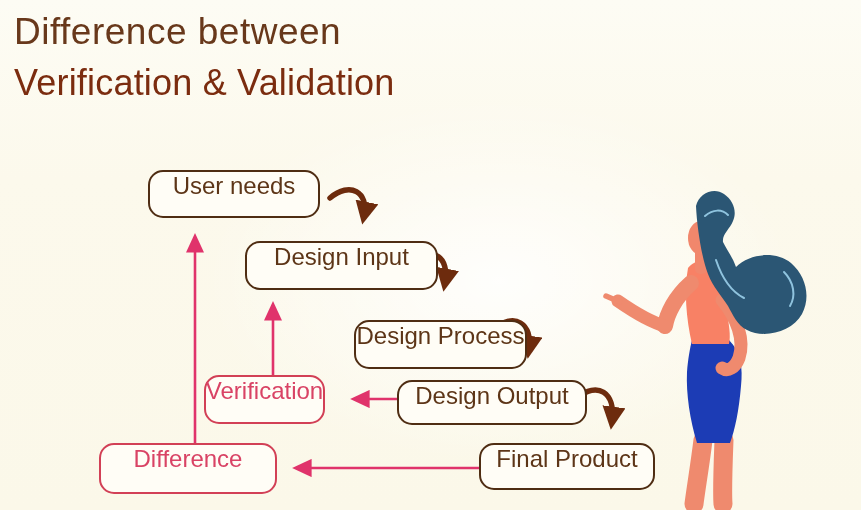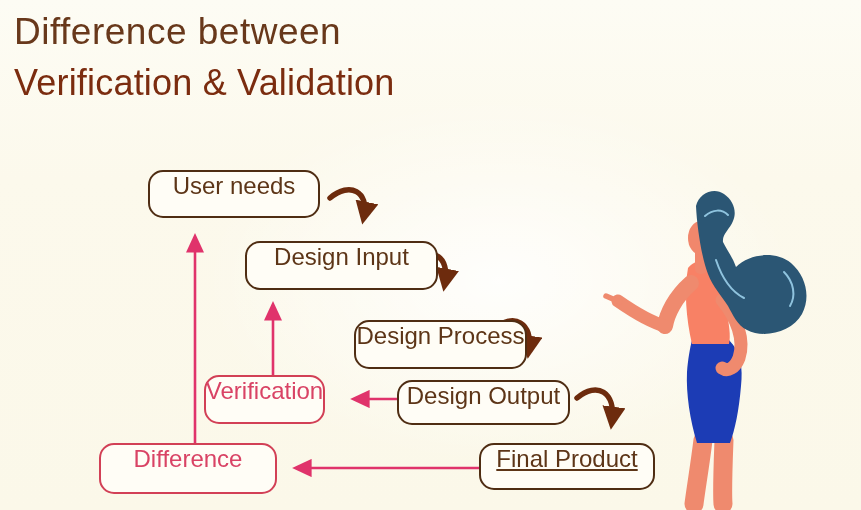--- a/index.html
+++ b/index.html
@@ -97,24 +97,24 @@
 
 <div class="node brown" style="left:148px;top:170px;width:172px;height:48px;">
   <span>User needs</span>
 </div>
 <div class="node brown" style="left:245px;top:241px;width:193px;height:49px;">
   <span>Design Input</span>
 </div>
 <div class="node brown" style="left:314px;top:320px;width:173px;height:49px;margin-left:40px;">
   <span>Design Process</span>
 </div>
-<div class="node brown" style="left:397px;top:380px;width:173px;height:45px;">
+<div class="node brown" style="left:397px;top:380px;width:190px;height:45px;">
   <span>Design Output</span>
 </div>
-<div class="node brown" style="left:479px;top:443px;width:176px;height:47px;text-decoration:underline;">
+<div class="node brown" style="left:479px;top:443px;width:176px;height:47px;">
   <span>Final Product</span>
 </div>
 <div class="node pink" style="left:204px;top:375px;width:121px;height:49px;">
   <span>Verification</span>
 </div>
 <div class="node pink" style="left:99px;top:443px;width:178px;height:51px;">
   <span>Difference</span>
 </div>
 
 </body></html>

